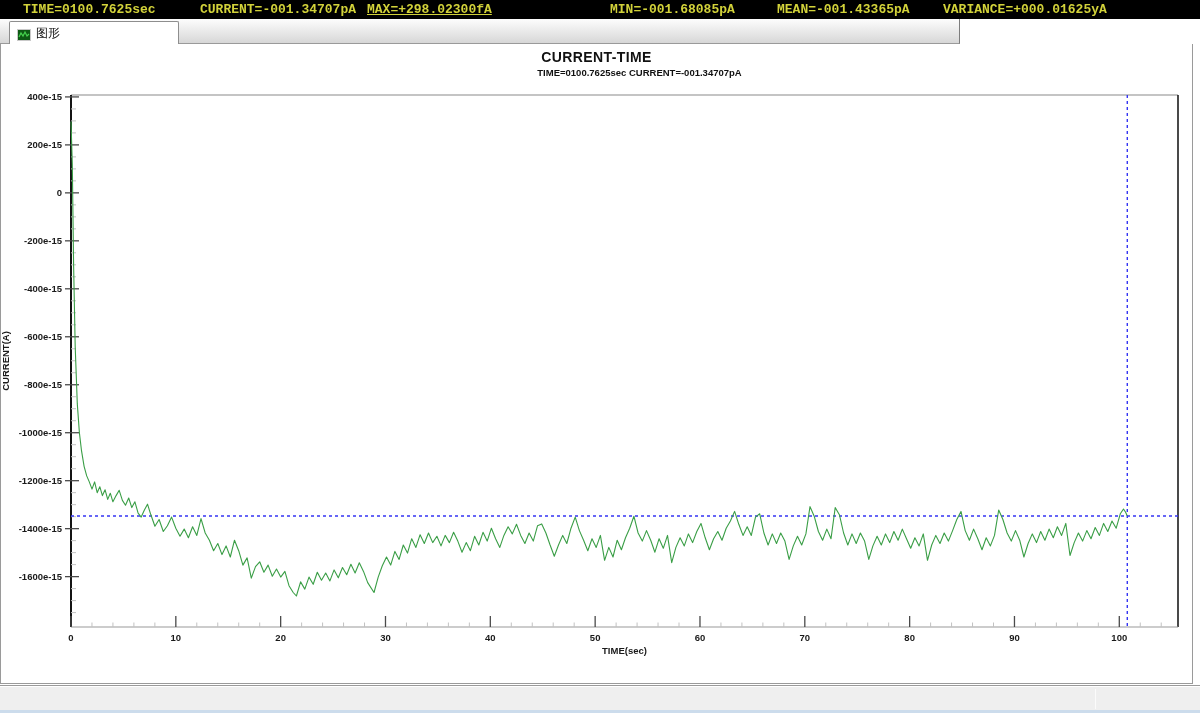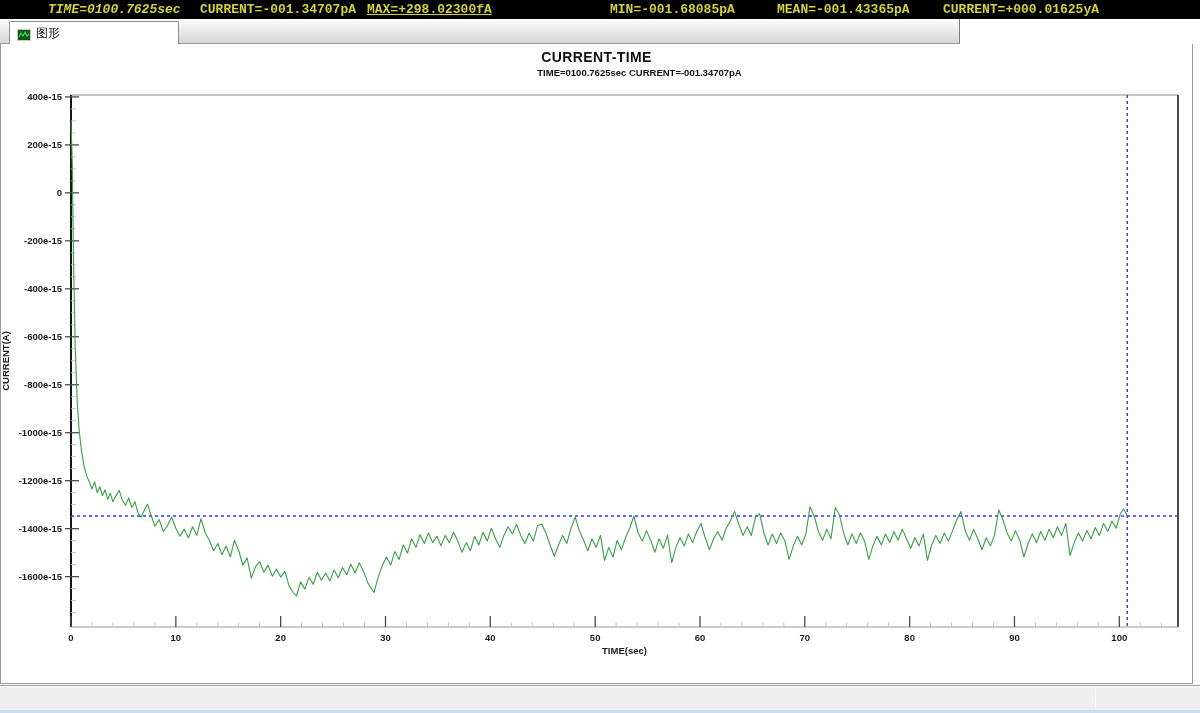--- a/index.html
+++ b/index.html
@@ -6,21 +6,21 @@
   html,body { width:1200px; height:713px; overflow:hidden; background:#ffffff;
               font-family:"Liberation Sans", sans-serif; }
 
   
   .statusbar { position:absolute; left:0; top:0; width:1200px; height:19px;
                background:#000000; }
   .statusbar span { position:absolute; top:2px;
                     font-family:"Liberation Mono","DejaVu Sans Mono",monospace;
                     font-weight:bold; font-size:13px; color:#d2d23a;
                     white-space:nowrap; }
-  .f1{left:48px;font-style:italic;} .f2{left:200px;} .f3{left:367px;text-decoration:underline;} .f4{left:610px;}
+  .f1{left:23px;} .f2{left:200px;} .f3{left:367px;text-decoration:underline;} .f4{left:610px;}
   .f5{left:777px;} .f6{left:943px;}
 
   
   .tabstrip { position:absolute; left:0; top:19px; width:960px; height:25px;
               background:linear-gradient(#fdfdfd,#d7d7d7);
               border-bottom:1px solid #9a9a9a; border-right:1px solid #7d7d7d; }
   .tab { position:absolute; left:9px; top:2px; width:170px; height:23px;
          background:#ffffff; border:1px solid #8e8e8e; border-bottom:none;
          border-radius:2px 2px 0 0; display:flex; align-items:center;
          padding-left:7px; cursor:default; }
@@ -52,21 +52,21 @@
 </style>
 </head>
 <body>
 
 <div class="statusbar">
   <span class="f1">TIME=0100.7625sec</span>
   <span class="f2">CURRENT=-001.34707pA</span>
   <span class="f3">MAX=+298.02300fA</span>
   <span class="f4">MIN=-001.68085pA</span>
   <span class="f5">MEAN=-001.43365pA</span>
-  <span class="f6">CURRENT=+000.01625yA</span>
+  <span class="f6">VARIANCE=+000.01625yA</span>
 </div>
 
 <div class="tabstrip">
   <div class="tab">
     <span class="ticon">
       <svg width="14" height="12" viewBox="0 0 14 12">
         <rect x="0.5" y="0.5" width="13" height="11" fill="#0e5a14" stroke="#c9c9c9"></rect>
         <polyline points="2,8 4,4 6,7 8,3 10,7 12,5" fill="none" stroke="#46d24e" stroke-width="1.2"></polyline>
       </svg>
     </span>

